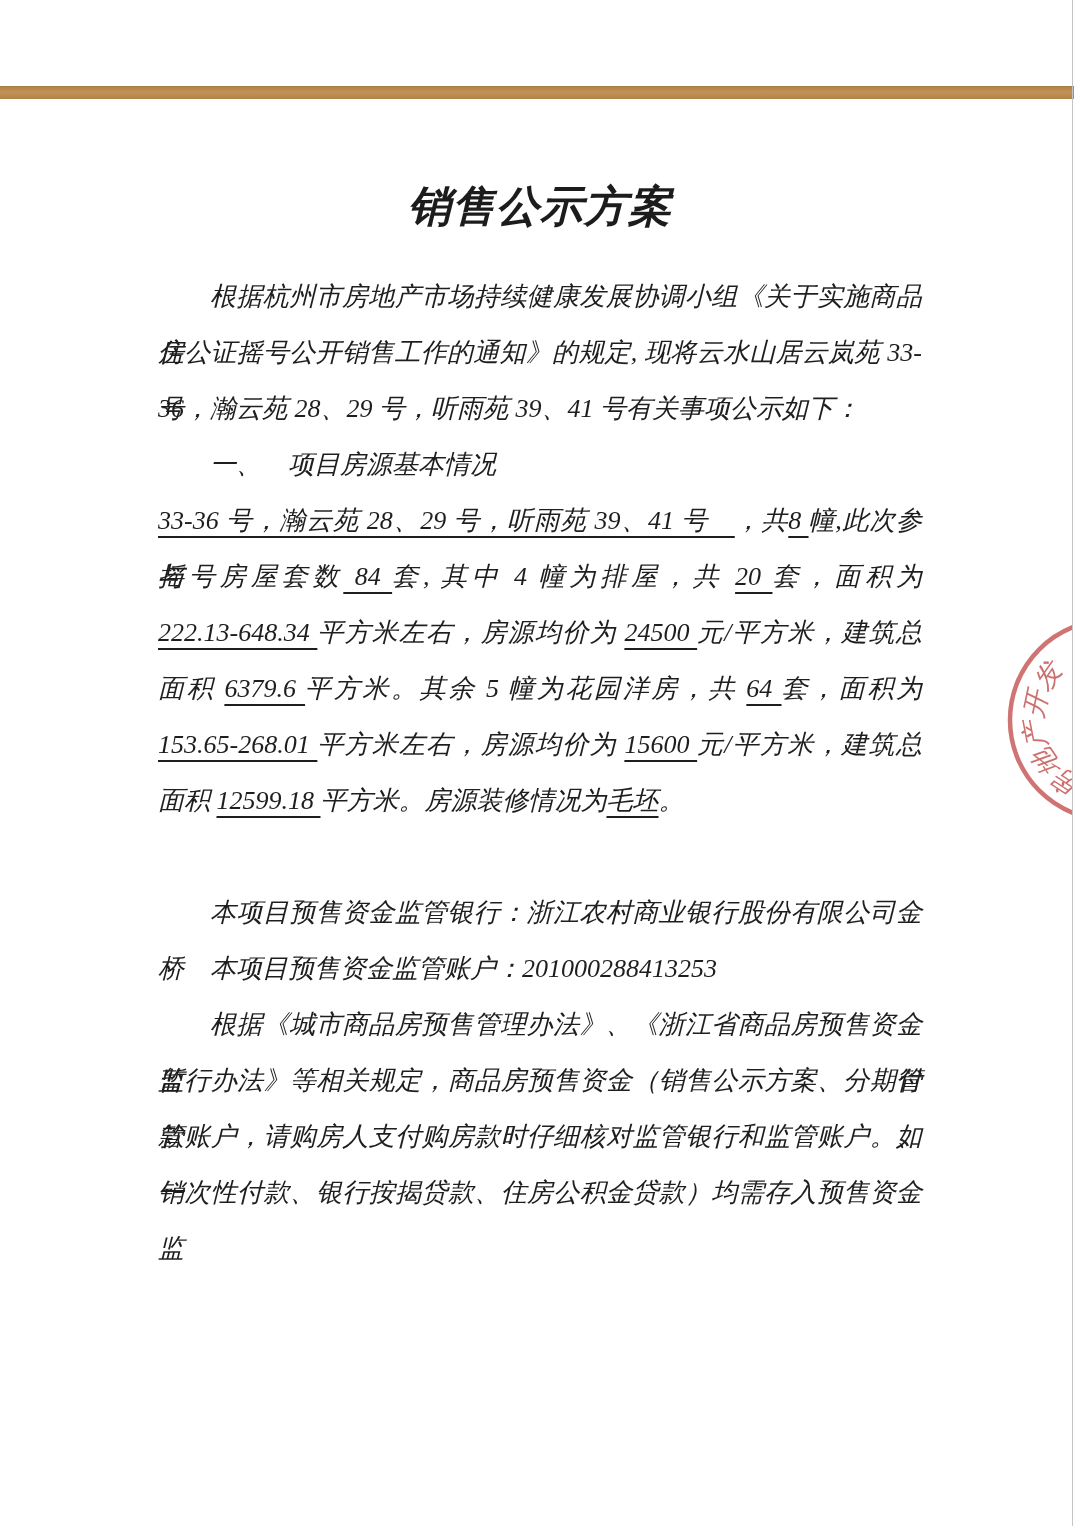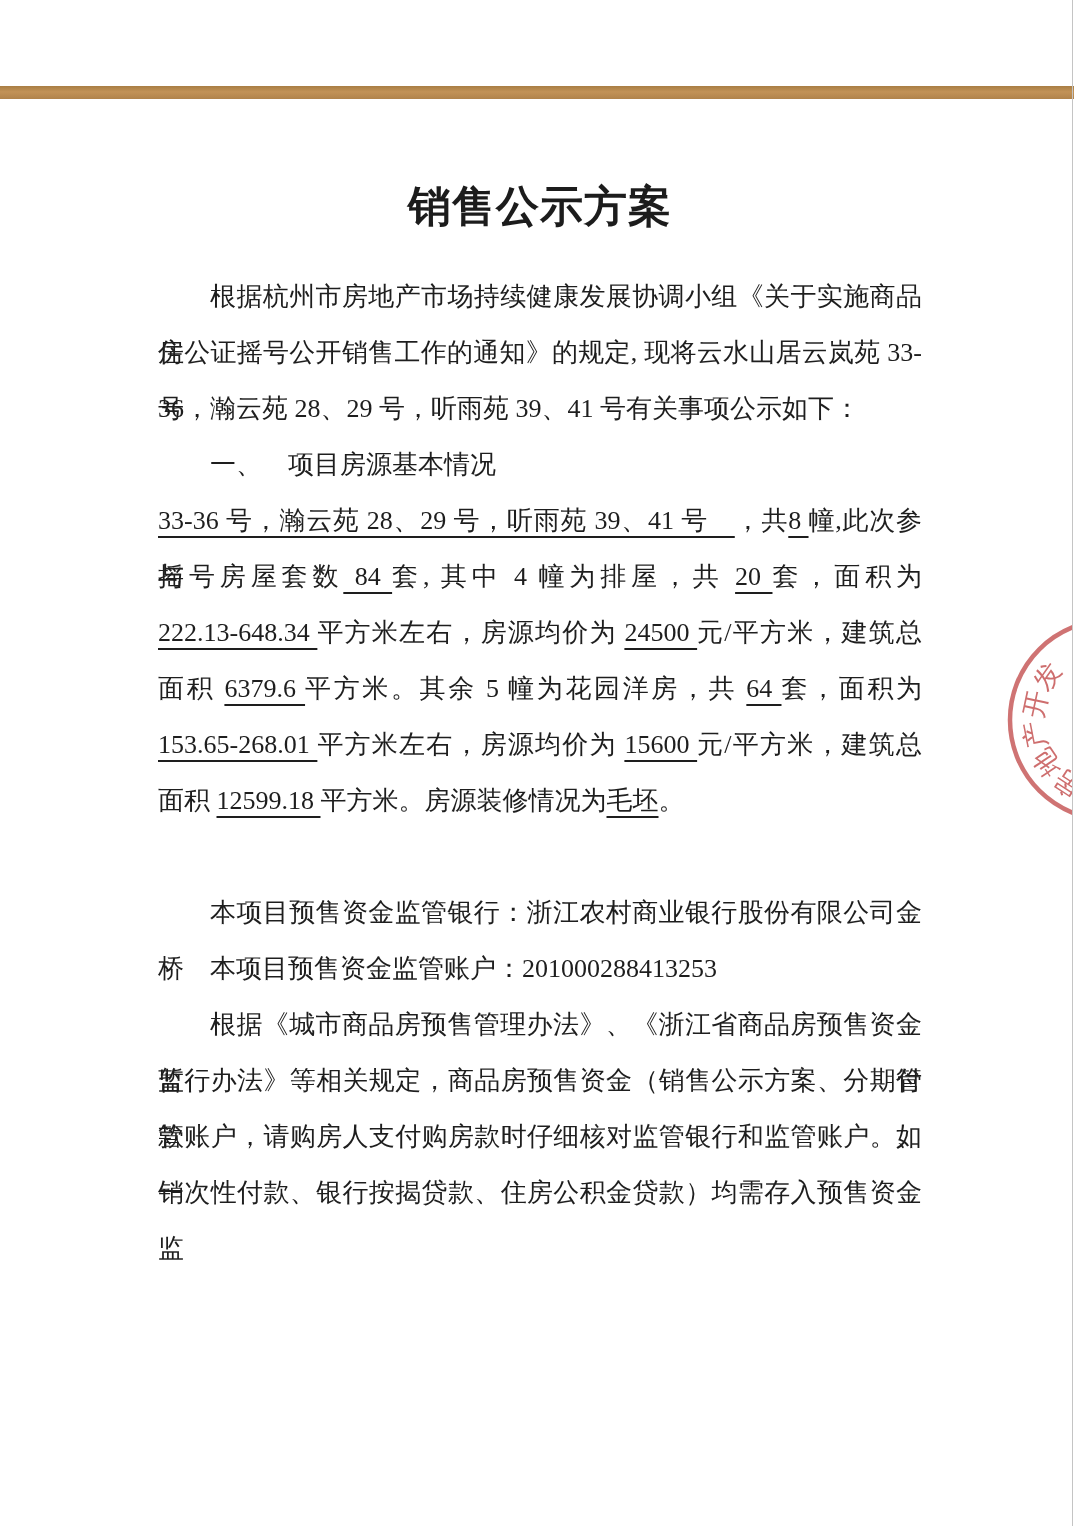--- a/index.html
+++ b/index.html
@@ -2,20 +2,21 @@
 <html><head>
 <meta charset="utf-8">
 <style>
   html,body{margin:0;padding:0;background:#ffffff;}
   .page{
     position:relative;
     width:1080px;height:1526px;
     background:#ffffff;
     overflow:hidden;
     font-family:"Liberation Serif","DejaVu Serif",serif;
+    font-style:italic;
   }
   .accent-bar{
     position:absolute;left:0;top:86px;width:1074px;height:13px;
     background:linear-gradient(180deg,#a87e44 0%,#c29257 45%,#b0834b 100%);
   }
   .page-edge{
     position:absolute;left:1072px;top:0;width:1px;height:1526px;
     background:#c4c4c4;
   }
   .title{

